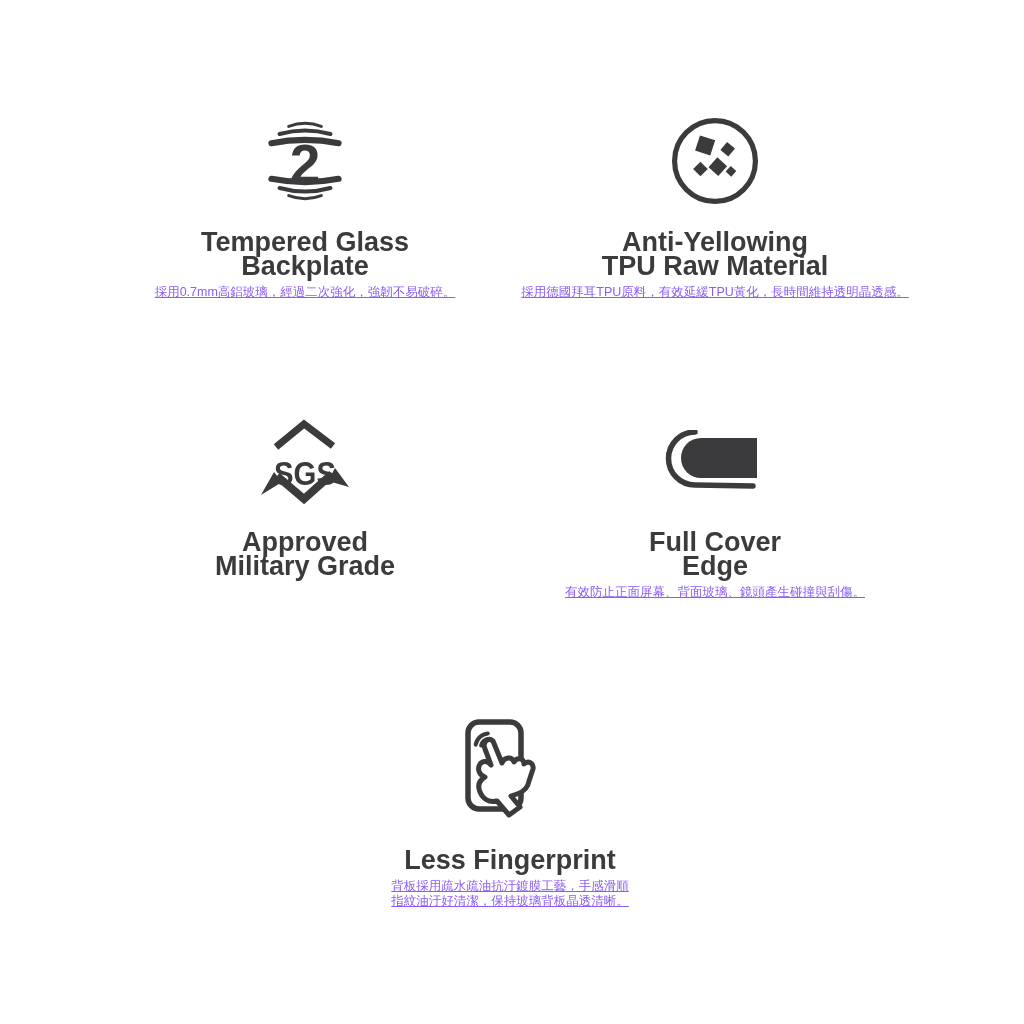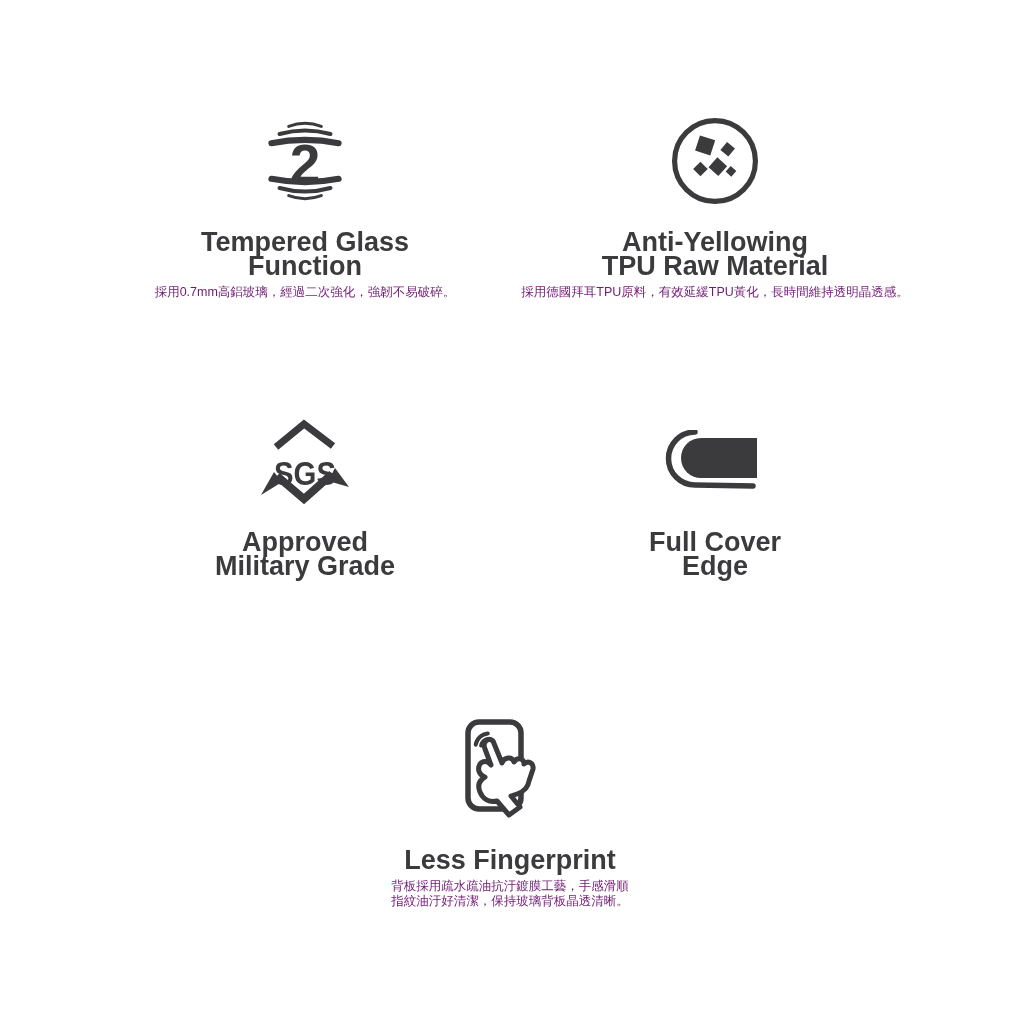--- a/index.html
+++ b/index.html
@@ -20,22 +20,23 @@
   .icon-area{display:flex;align-items:center;justify-content:center;}
   .row-1 .icon-area,.row-2 .icon-area{height:122px;}
   .row-3 .icon-area{height:140px;}
   .title{
     margin-top:8px;
     font-weight:bold;font-size:27px;line-height:24px;
     color:#3b3b3d;letter-spacing:0px;
   }
   .desc{
     margin-top:7px;
-    font-size:12.5px;line-height:15px;color:#701a75;
+    font-size:12.5px;line-height:15px;color:#8b5cf6;
     white-space:nowrap;
+    text-decoration:underline;
   }
   .ic{display:block;}
   .ink-stroke{stroke:#3b3b3d;fill:none;}
   .ink-fill{fill:#3b3b3d;}
   .white-fill{fill:#ffffff;}
   svg text{
     font-family:"Liberation Sans","DejaVu Sans",sans-serif;
     font-weight:bold;fill:#3b3b3d;
   }
 </style>
@@ -53,21 +54,21 @@
           <path class="ink-stroke" d="M30 18.5 Q55 11.5 80 18.5" stroke-width="4" stroke-linecap="round"></path>
           <path class="ink-stroke" d="M22 27.5 Q55 21 88 27.5" stroke-width="6" stroke-linecap="round"></path>
           <text x="55" y="67" text-anchor="middle" font-size="54">2</text>
           <path class="ink-stroke" d="M22 62.5 Q55 69 88 62.5" stroke-width="6" stroke-linecap="round"></path>
           <path class="ink-stroke" d="M30 71.5 Q55 78.5 80 71.5" stroke-width="4" stroke-linecap="round"></path>
           <path class="ink-stroke" d="M39 79 Q55 85 71 79" stroke-width="3" stroke-linecap="round"></path>
         </svg>
       </div>
       <div class="title">
         <div>Tempered Glass</div>
-        <div>Function</div>
+        <div>Backplate</div>
       </div>
       <div class="desc">
         <div>採用0.7mm高鋁玻璃，經過二次強化，強韌不易破碎。</div>
       </div>
     </div>
 
     <div class="cell">
       <div class="icon-area">
         <svg class="ic" width="94" height="94" viewBox="0 0 100 100">
           <circle class="ink-stroke" cx="50" cy="50" r="43" stroke-width="5.5"></circle>
@@ -111,20 +112,21 @@
         <svg class="ic" width="100" height="62" viewBox="0 0 100 62">
           <path class="ink-fill" d="M36 8 L92 8 L92 48 L36 48 A20 20 0 0 1 36 8 Z"></path>
           <path class="ink-stroke" d="M30 2 A26.5 26.5 0 0 0 30 55 L88 56" stroke-width="5.5" stroke-linecap="round"></path>
         </svg>
       </div>
       <div class="title">
         <div>Full Cover</div>
         <div>Edge</div>
       </div>
       <div class="desc">
+        <div>有效防止正面屏幕、背面玻璃、鏡頭產生碰撞與刮傷。</div>
       </div>
     </div>
   </div>
 
   <div class="row row-3">
 
     <div class="cell">
       <div class="icon-area">
         <svg class="ic" width="100" height="104" viewBox="0 0 100 104">
           <rect class="ink-stroke white-fill" x="8" y="4" width="53" height="87" rx="11" stroke-width="5.5" fill="#fff"></rect>

